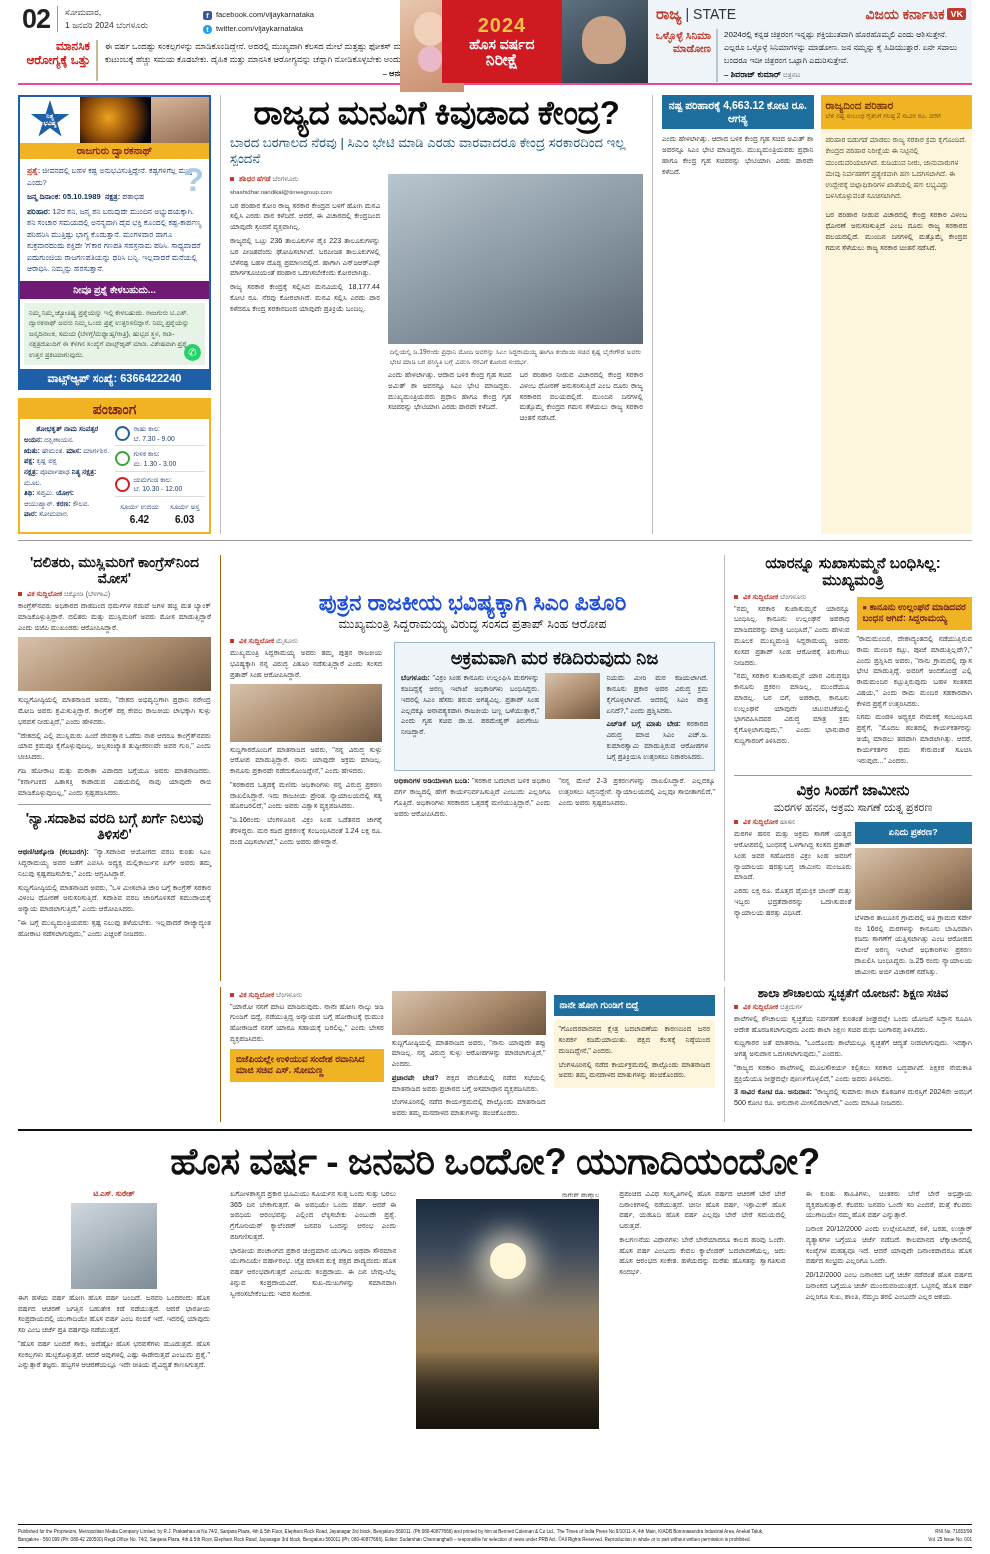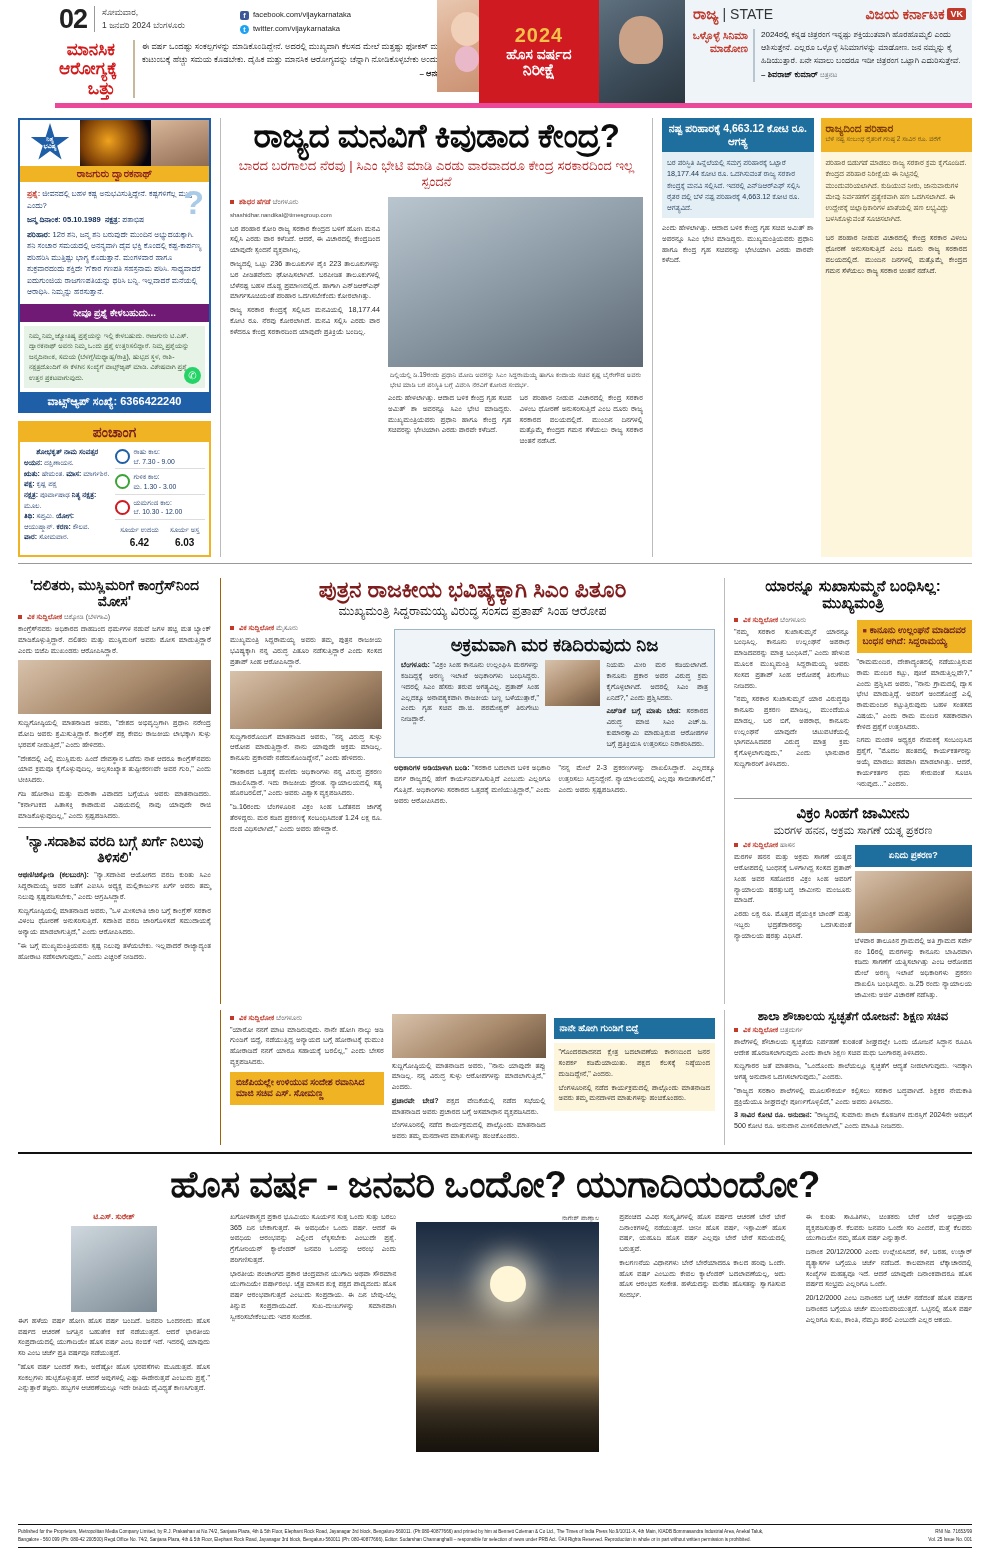--- a/index.html
+++ b/index.html
@@ -7,34 +7,34 @@
     width: 990px; height: 1554px;
     background: #ffffff;
     font-family: "Liberation Sans", sans-serif;
     color: #111;
     overflow: hidden;
     position: relative;
   }
   .page { width: 990px; height: 1554px; position: relative; padding: 0 18px; }
 
   
-  .masthead { display: flex; height: 108px; border-bottom: 5px solid #ec4899; position: relative; margin-left: 37px; }
+  .masthead { display: flex; height: 85px; border-bottom: 2px solid #ec4899; position: relative; }
   .mh-left { width: 424px; position: relative; padding-top: 6px; }
   .mh-dateline { display: flex; align-items: flex-start; gap: 7px; padding-left: 4px; }
   .mh-pageno { font-size: 27px; font-weight: 700; letter-spacing: -1px; color: #222; line-height: 1; }
   .mh-datebar { border-left: 1px solid #999; padding-left: 7px; font-size: 8.5px; line-height: 1.5; color: #333; }
   .mh-social { position: absolute; left: 185px; top: 8px; font-size: 7.6px; line-height: 1.85; color: #222; }
   .mh-social .srow { display: flex; align-items: center; gap: 4px; }
   .sico { width: 9px; height: 9px; border-radius: 2px; background: #3b5998; color: #fff;
           font-size: 7px; line-height: 9px; text-align: center; font-weight: 700; }
   .sico.tw { background: #1da1f2; border-radius: 50%; }
 
   .mh-quote { display: flex; margin-top: 7px; padding-left: 4px; }
-  .mh-qlabel { width: 74px; text-align: right; font-size: 17px; font-weight: 700;
-               color: #d21a1a; line-height: 1.14; padding-right: 18px; }
+  .mh-qlabel { width: 74px; text-align: right; font-size: 12px; font-weight: 700;
+               color: #d21a1a; line-height: 1.14; padding-right: 6px; }
   .mh-qtext { flex: 1; border-left: 2px solid #c8b89a; padding-left: 7px;
               font-size: 8.3px; line-height: 1.62; color: #1a1a1a; }
   .mh-qattr { text-align: right; font-size: 8px; font-weight: 700; margin-top: 1px; }
   .mh-qattr .sub { font-weight: 400; font-size: 7px; color: #555; }
   .mh-lady { position: absolute; left: 382px; top: 0; width: 64px; height: 92px;
              background: linear-gradient(160deg,#e8c7b0,#d9a98c 45%,#c98f72); }
   .mh-lady::after { content:""; position:absolute; left:14px; top:12px; width:32px; height:34px;
              border-radius:50%; background:#f0d0b8; box-shadow: 0 30px 0 -4px #e9b9c9; }
 
   .mh-2024 { width: 120px; background: #cf1a22; color: #fff; position: relative;
@@ -60,21 +60,21 @@
                font-size: 8px; line-height: 1.6; }
   .mh-q2attr { font-size: 8px; font-weight: 700; margin-top: 2px; }
   .mh-q2attr .sub { font-weight: 400; font-size: 7px; color: #666; }
 
   
   .lead-wrap { padding-top: 10px; display: flex; }
   .lead-left { width: 203px; padding-right: 9px; border-right: 1px solid #bbb; }
   .lead-main { flex: 1; padding: 0 9px; }
   .lead-head { font-size: 33px; font-weight: 800; text-align: center; line-height: 1.12;
                letter-spacing: -0.5px; color: #0c0c0c; }
-  .lead-sub { font-size: 13.2px; text-align: center; margin-top: 3px; color: #b91c1c; font-weight: 500; }
+  .lead-sub { font-size: 13.2px; margin-top: 3px; color: #0c4a6e; font-weight: 500; }
 
   
   .astro { border: 2px solid #1f5fa8; background: #fff; }
   .astro-top { display: flex; height: 46px; }
   .astro-logo { width: 60px; background: #fff; display: flex; align-items: center; justify-content: center; }
   .star { width: 40px; height: 40px; position: relative; }
   .star i { position: absolute; inset: 0; background: #1f5fa8;
             clip-path: polygon(50% 0,61% 35%,98% 35%,68% 57%,79% 91%,50% 70%,21% 91%,32% 57%,2% 35%,39% 35%); }
   .star span { position: absolute; inset: 0; display: flex; flex-direction: column;
                align-items: center; justify-content: center; color: #fff; font-size: 6px;
@@ -138,21 +138,21 @@
   .photo.warm { background: linear-gradient(150deg,#d8c2ab,#a98a6c 55%,#6e5640); }
   .caption { font-size: 6.6px; line-height: 1.45; padding: 3px 2px 4px; color: #333; text-align: justify; }
   .rule { border-top: 1px solid #999; margin: 6px 0; }
   .rule-thick { border-top: 2px solid #111; margin: 7px 0; }
 
   
   .mid { display: flex; padding-top: 8px; }
   .mid-l { width: 203px; padding-right: 9px; border-right: 1px solid #a16207; }
   .mid-c { flex: 1; padding: 0 9px; }
   .mid-r { width: 248px; padding-left: 9px; border-left: 1px solid #bbb; }
-  .h2 { font-size: 22px; font-weight: 800; text-align: center; line-height: 1.1; color: #7f1d1d; }
+  .h2 { font-size: 22px; font-weight: 800; text-align: center; line-height: 1.1; color: #1d4ed8; margin-top: 36px; }
   .h2s { font-size: 12.5px; text-align: center; margin-top: 2px; font-weight: 500; }
   .h3 { font-size: 15px; font-weight: 800; text-align: center; line-height: 1.12; color: #0c0c0c; }
   .h3q { font-size: 14px; font-weight: 800; text-align: center; line-height: 1.14; }
   .h4 { font-size: 11.5px; font-weight: 800; text-align: center; line-height: 1.15; }
 
   .subbox { border: 1px solid #9fb6c4; background: #eef4f8; padding: 5px 6px; margin-top: 5px; }
   .subbox-hd { font-size: 18px; font-weight: 800; text-align: center; margin-bottom: 4px; }
   .two-col { column-count: 2; column-gap: 8px; }
 
   .tagbox { background: #f0b323; color: #6d2020; font-size: 9px; font-weight: 800;
@@ -384,21 +384,20 @@
             <p>ಎಂದು ಹೇಳಲಾಗಿತ್ತು. ಆದಾದ ಬಳಿಕ ಕೇಂದ್ರ ಗೃಹ ಸಚಿವ ಅಮಿತ್ ಶಾ ಅವರನ್ನೂ ಸಿಎಂ ಭೇಟಿ ಮಾಡಿದ್ದರು. ಮುಖ್ಯಮಂತ್ರಿಯವರು ಪ್ರಧಾನಿ ಹಾಗೂ ಕೇಂದ್ರ ಗೃಹ ಸಚಿವರನ್ನು ಭೇಟಿಯಾಗಿ ಎರಡು ವಾರವೇ ಕಳೆದಿದೆ.</p>
             <p>ಬರ ಪರಿಹಾರ ನೀಡುವ ವಿಚಾರದಲ್ಲಿ ಕೇಂದ್ರ ಸರಕಾರ ವಿಳಂಬ ಧೋರಣೆ ಅನುಸರಿಸುತ್ತಿದೆ ಎಂಬ ದೂರು ರಾಜ್ಯ ಸರಕಾರದ ವಲಯದಲ್ಲಿದೆ. ಮುಂದಿನ ದಿನಗಳಲ್ಲಿ ಮತ್ತೊಮ್ಮೆ ಕೇಂದ್ರದ ಗಮನ ಸೆಳೆಯಲು ರಾಜ್ಯ ಸರಕಾರ ಚಿಂತನೆ ನಡೆಸಿದೆ.</p>
           </div>
         </div>
       </div>
     </div>
 
     <div class="lead-right">
       <div class="cbox-blue">
         <div class="hd">ನಷ್ಟ ಪರಿಹಾರಕ್ಕೆ 4,663.12 ಕೋಟಿ ರೂ. ಆಗತ್ಯ</div>
-        <div class="bd">ಬರ ಪರಿಸ್ಥಿತಿ ಹಿನ್ನೆಲೆಯಲ್ಲಿ ಸಮಗ್ರ ಪರಿಹಾರಕ್ಕೆ ಒಟ್ಟಾರೆ 18,177.44 ಕೋಟಿ ರೂ. ಒದಗಿಸುವಂತೆ ರಾಜ್ಯ ಸರಕಾರ ಕೇಂದ್ರಕ್ಕೆ ಮನವಿ ಸಲ್ಲಿಸಿದೆ. ಇದರಲ್ಲಿ ಎನ್‌ಡಿಆರ್‌ಎಫ್ ಸಲ್ಲಿಸಿ ರೈತರ ದಲ್ಲಿ ಬೆಳೆ ನಷ್ಟ ಪರಿಹಾರಕ್ಕೆ 4,663.12 ಕೋಟಿ ರೂ. ಆಗತ್ಯವಿದೆ.</div>
         <div class="col" style="padding-top:5px">
           <p>ಎಂದು ಹೇಳಲಾಗಿತ್ತು. ಆದಾದ ಬಳಿಕ ಕೇಂದ್ರ ಗೃಹ ಸಚಿವ ಅಮಿತ್ ಶಾ ಅವರನ್ನೂ ಸಿಎಂ ಭೇಟಿ ಮಾಡಿದ್ದರು. ಮುಖ್ಯಮಂತ್ರಿಯವರು ಪ್ರಧಾನಿ ಹಾಗೂ ಕೇಂದ್ರ ಗೃಹ ಸಚಿವರನ್ನು ಭೇಟಿಯಾಗಿ ಎರಡು ವಾರವೇ ಕಳೆದಿದೆ.</p>
         </div>
       </div>
       <div class="cbox-yellow">
         <div class="hd">
           <span>ರಾಜ್ಯದಿಂದ ಪರಿಹಾರ</span>
           <span class="small">ಬೆಳೆ ನಷ್ಟ ಸಂಬಂಧ ರೈತರಿಗೆ ಗರಿಷ್ಠ 2 ಸಾವಿರ ರೂ. ವರೆಗೆ</span>
         </div>
         <div class="bd">ಪರಿಹಾರ ಬಿಡುಗಡೆ ಮಾಡಲು ರಾಜ್ಯ ಸರಕಾರ ಕ್ರಮ ಕೈಗೊಂಡಿದೆ. ಕೇಂದ್ರದ ಪರಿಹಾರ ನಿರೀಕ್ಷೆಯ ಈ ನಿಟ್ಟಿನಲ್ಲಿ ಮುಂದುವರಿಯಲಾಗಿದೆ. ಕುಡಿಯುವ ನೀರು, ಜಾನುವಾರುಗಳ ಮೇವು ನಿರ್ವಹಣೆಗೆ ಪ್ರತ್ಯೇಕವಾಗಿ ಹಣ ಒದಗಿಸಲಾಗಿದೆ. ಈ ಉದ್ದೇಶಕ್ಕೆ ಜಿಲ್ಲಾಧಿಕಾರಿಗಳ ಖಾತೆಯಲ್ಲಿ ಹಣ ಲಭ್ಯವಿದ್ದು ಬಳಸಿಕೊಳ್ಳುವಂತೆ ಸೂಚಿಸಲಾಗಿದೆ.</div>

